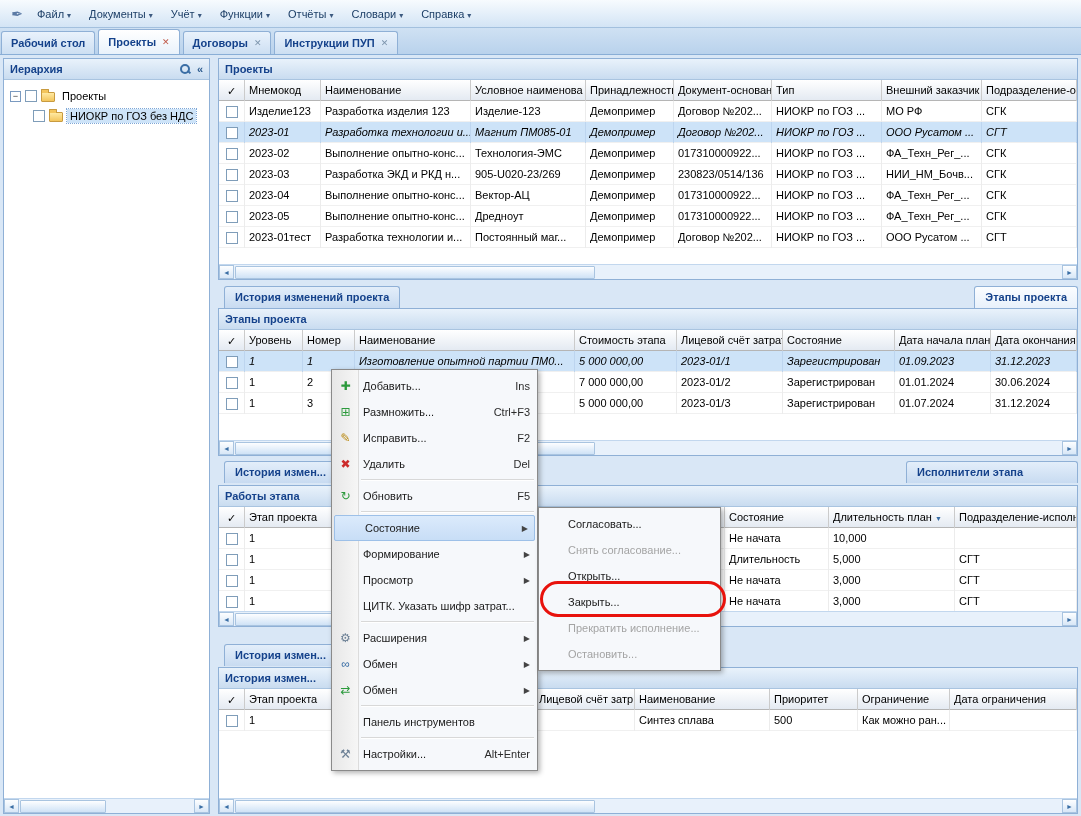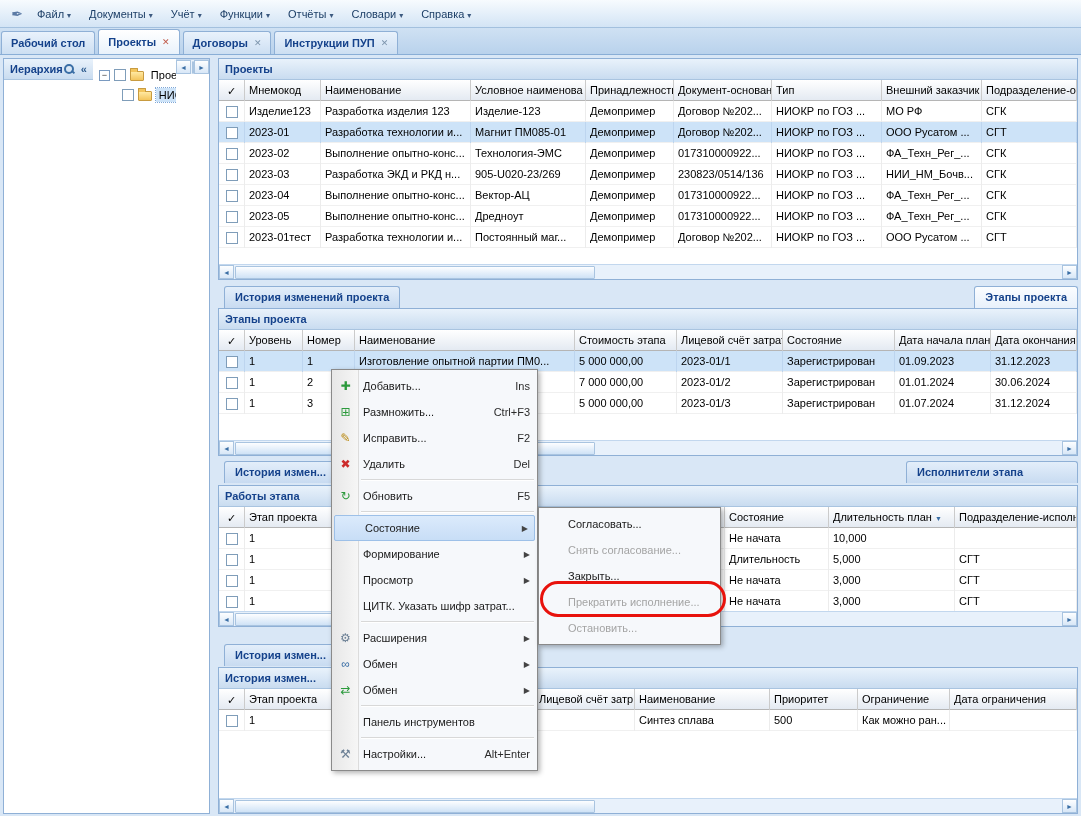--- a/index.html
+++ b/index.html
@@ -42,21 +42,21 @@
     height:21px; flex:none;
     background:linear-gradient(#e9f2fb,#c9dcf0);
     border-bottom:1px solid #a9c4e0;
     color:#15428b; font-weight:bold; line-height:20px; padding:0 6px;
     display:flex; align-items:center; white-space:nowrap; overflow:hidden;
   }
   
   .sidebar {
     position:absolute; left:3px; top:58px; width:207px; height:756px;
     border:1px solid #8fb0d6; background:#fff;
-    display:flex; flex-direction:row;
+    display:flex; flex-direction:column;
   }
   .sidebar .sp { flex:1; }
   .tools { display:flex; gap:6px; align-items:center; color:#3a6ea5; font-weight:normal; }
   .mag { width:12px; height:12px; position:relative; display:inline-block; }
   .mag::before { content:""; position:absolute; left:1px; top:1px; width:6px; height:6px; border:2px solid #3a6ea5; border-radius:50%; }
   .mag::after  { content:""; position:absolute; left:8px; top:8px; width:4px; height:2px; background:#3a6ea5; transform:rotate(45deg); }
   .collapse-btn { font-size:11px; color:#2f5c8f; font-weight:bold; }
   .tree { flex:1; padding:6px 3px; overflow:hidden; }
   .tree-row { height:20px; display:flex; align-items:center; gap:4px; padding-left:3px; white-space:nowrap; }
   .tree-row.child { padding-left:26px; }
@@ -88,21 +88,21 @@
     border-bottom:1px solid #b5b5b5;
   }
   .grid-hd .cell { border-right:1px solid #cbcbcb; }
   .grid-body { flex:1; overflow:hidden; background:#fff; }
   .cell {
     padding:0 4px; line-height:20px; height:21px; flex:none;
     white-space:nowrap; overflow:hidden;
   }
   .row { display:flex; height:21px; border-bottom:1px solid #f0f0f0; background:#fff; }
   .row .cell { border-right:1px solid #ececec; }
-  .row.sel { background:#cde3f8; }
+  .row.sel { background:#cde3f8;font-style:italic; }
   .row.sel .cell { border-right-color:#bdd5ef; }
   .num { text-align:left; }
   .ck { display:flex; align-items:center; justify-content:center; }
   .sorticon { font-size:7px; color:#3a6ea5; margin-left:3px; }
   
   .pt .c0{width:26px}.pt .c1{width:76px}.pt .c2{width:150px}.pt .c3{width:115px}.pt .c4{width:88px}
   .pt .c5{width:98px}.pt .c6{width:110px}.pt .c7{width:100px}.pt .c8{flex:1;min-width:0}
   
   .st .c0{width:26px}.st .c1{width:58px}.st .c2{width:52px}.st .c3{width:220px}.st .c4{width:102px}
   .st .c5{width:106px}.st .c6{width:112px}.st .c7{width:96px}.st .c8{flex:1;min-width:0}
@@ -593,18 +593,19 @@
   <div class="mi">
       <span class="ic ic-gray">⚒</span>
       <span class="lbl">Настройки...</span>
       <span class="sc">Alt+Enter</span>
     </div>
 </div>
 
 <div class="smenu">
   <div class="smi">Согласовать...</div>
   <div class="smi dis">Снять согласование...</div>
+  <div class="smi">Открыть...</div>
   <div class="smi">Закрыть...</div>
   <div class="smi dis">Прекратить исполнение...</div>
   <div class="smi dis">Остановить...</div>
 </div>
 
 <div class="red-oval"></div>
 
 </body></html>

